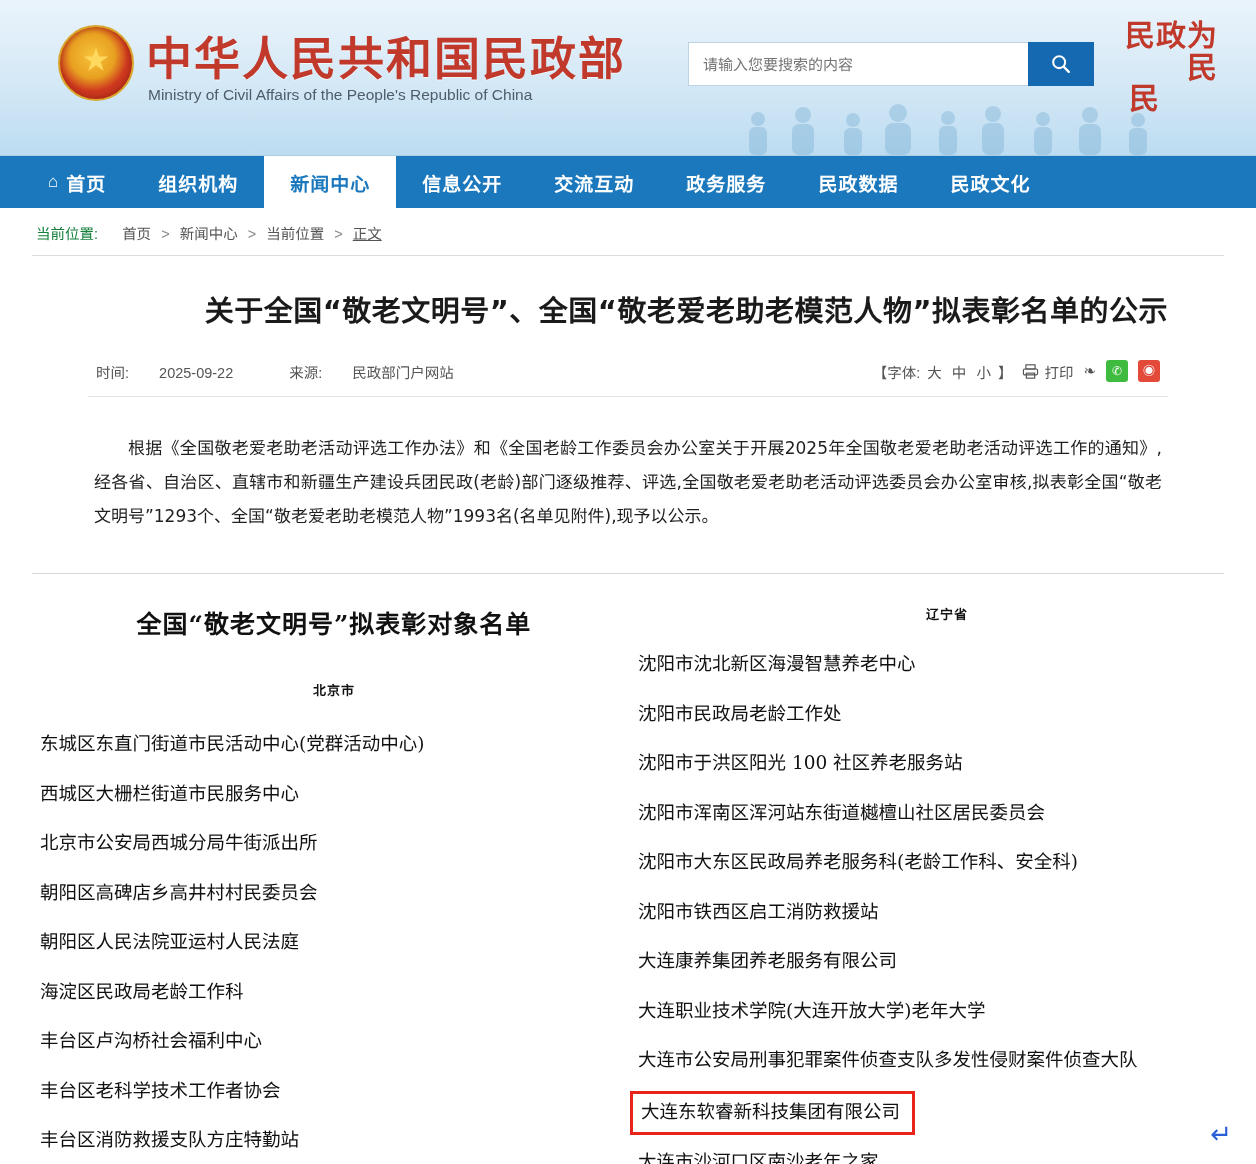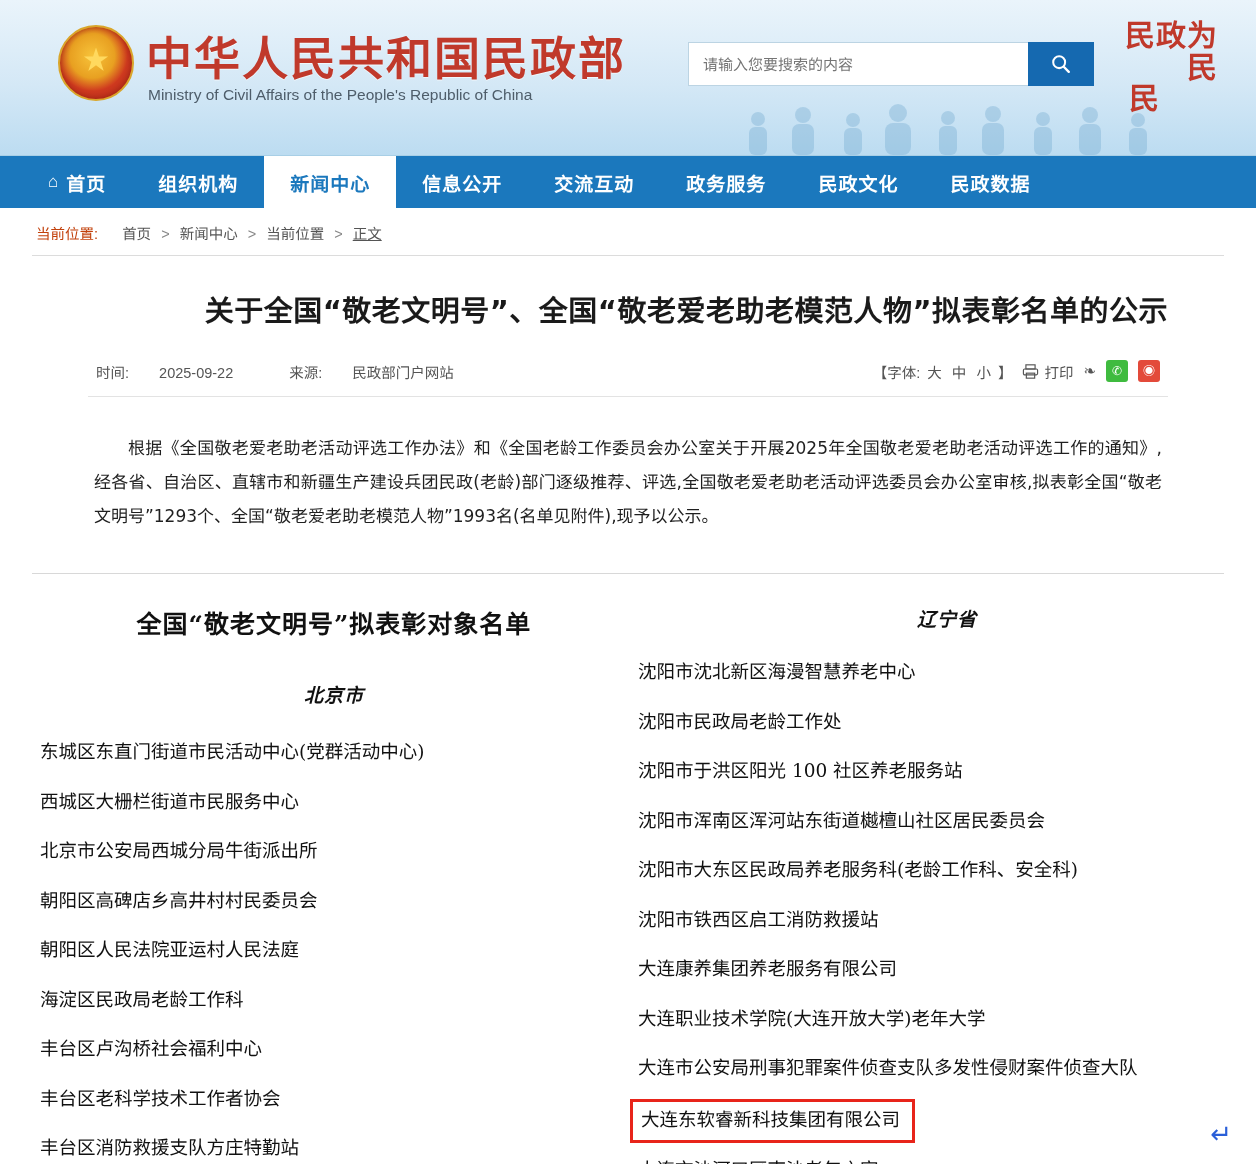--- a/index.html
+++ b/index.html
@@ -170,21 +170,21 @@
   
   .breadcrumb {
     width: 1192px;
     margin: 0 auto;
     padding: 14px 0 12px 4px;
     font-size: 14.5px;
     color: #555;
     border-bottom: 1px solid #dcdcdc;
     box-sizing: border-box;
   }
-  .breadcrumb .label { color: #c2410c; }
+  .breadcrumb .label { color: #15803d; }
   .breadcrumb a {
     color: #555;
     text-decoration: none;
     cursor: pointer;
   }
   .breadcrumb .sep { padding: 0 6px; color: #888; }
   .breadcrumb .current { text-decoration: underline; }
 
   
   .article {
@@ -271,26 +271,25 @@
     padding-left: 10px;
   }
   .list-title {
     font-size: 25px;
     font-weight: bold;
     text-align: center;
     letter-spacing: 1px;
     margin-bottom: 40px;
   }
   .region-title {
-    font-size: 19px;
+    font-size: 13px;
     font-weight: bold;
     text-align: center;
     margin-bottom: 26px;
     letter-spacing: 1px;
-    font-style: italic;
   }
   .region-title.right-province {
     text-align: center;
     margin-bottom: 22px;
   }
   .entry {
     font-size: 18.5px;
     line-height: 1;
     padding: 10px 0;
     margin-bottom: 11px;
@@ -378,24 +377,24 @@
     <div class="nav-item">
       <span>信息公开</span>
     </div>
     <div class="nav-item">
       <span>交流互动</span>
     </div>
     <div class="nav-item">
       <span>政务服务</span>
     </div>
     <div class="nav-item">
+      <span>民政数据</span>
+    </div>
+    <div class="nav-item">
       <span>民政文化</span>
-    </div>
-    <div class="nav-item">
-      <span>民政数据</span>
     </div>
   </div>
 
   <div class="breadcrumb">
     <span class="label">当前位置:</span>
     <span class="sep">&nbsp;</span>
     <a>首页</a>
     <span class="sep">&gt;</span>
     <a>新闻中心</a>
     <span class="sep">&gt;</span>

